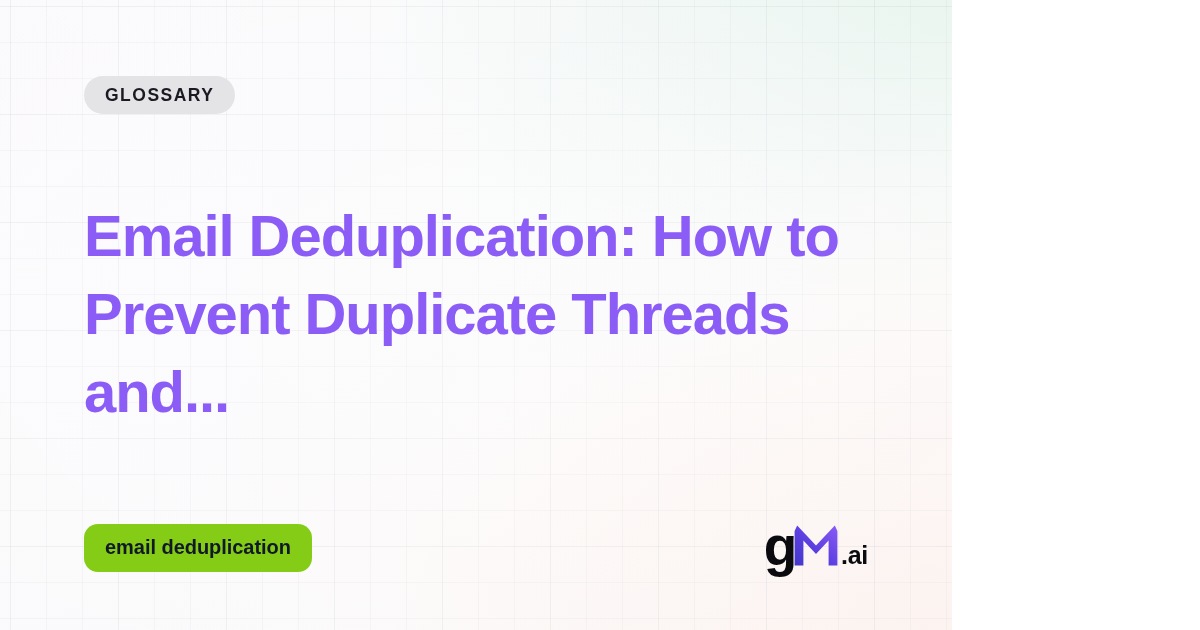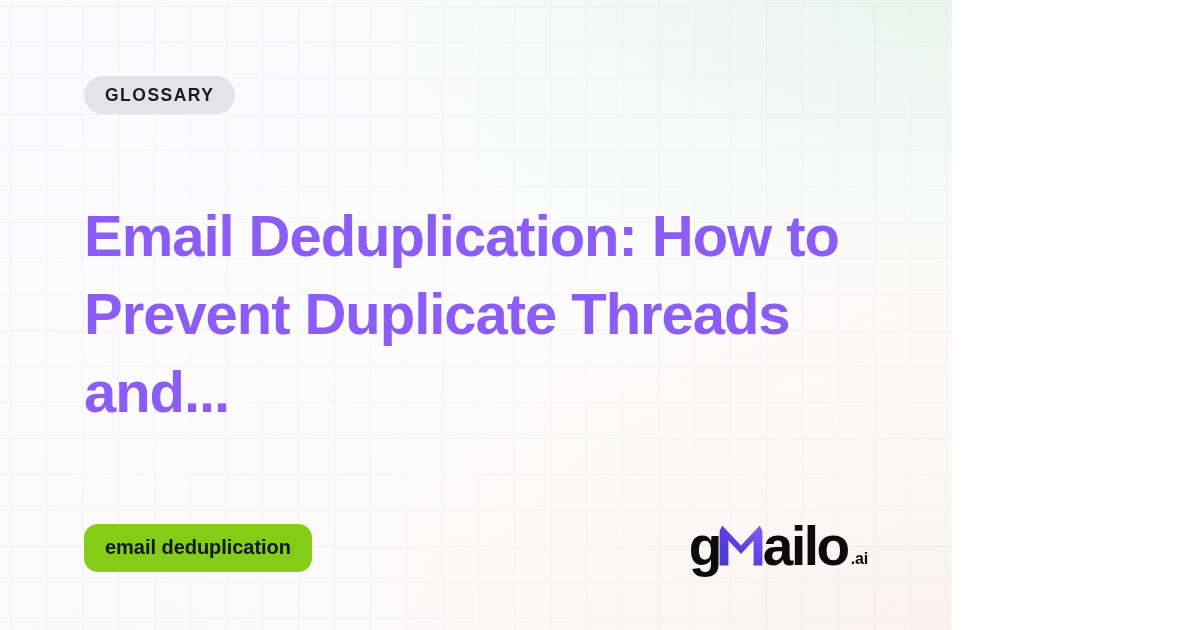--- a/index.html
+++ b/index.html
@@ -187,21 +187,21 @@
     color: #0b0b0f;
   }
   .brand-m {
     display: inline-flex;
     align-items: flex-end;
     margin: 0 -1px 0 -2px;
     transform: translateY(1px);
   }
   .brand-m svg { display: block; }
   .brand-suffix {
-    font-size: 16px;
+    font-size: 25px;
     font-weight: 700;
     letter-spacing: -0.01em;
     color: #0b0b0f;
     margin-left: 3px;
     transform: translateY(-1px);
   }
 </style>
 </head>
 <body>
 
@@ -240,21 +240,20 @@
                 <linearGradient id="mgrad" x1="0" y1="1" x2="1" y2="0">
                   <stop offset="0%" stop-color="#4338ca"></stop>
                   <stop offset="45%" stop-color="#5b3fe0"></stop>
                   <stop offset="100%" stop-color="#8b5cf6"></stop>
                 </linearGradient>
               </defs>
               <path d="M1.6 40.5 L1.6 6.0 L4.2 0.6 L23.0 20.6 L41.8 0.6 L44.4 6.0 L44.4 40.5 L35.6 40.5 L35.6 15.4 L23.0 29.0 L10.4 15.4 L10.4 40.5 Z" fill="url(#mgrad)"></path>
             </svg>
           </span>
 
-          <span>ailo</span>
 
           <span class="brand-suffix">.ai</span>
         </span>
       </div>
 
     </div>
   </div>
 </div>
 
 </body></html>

